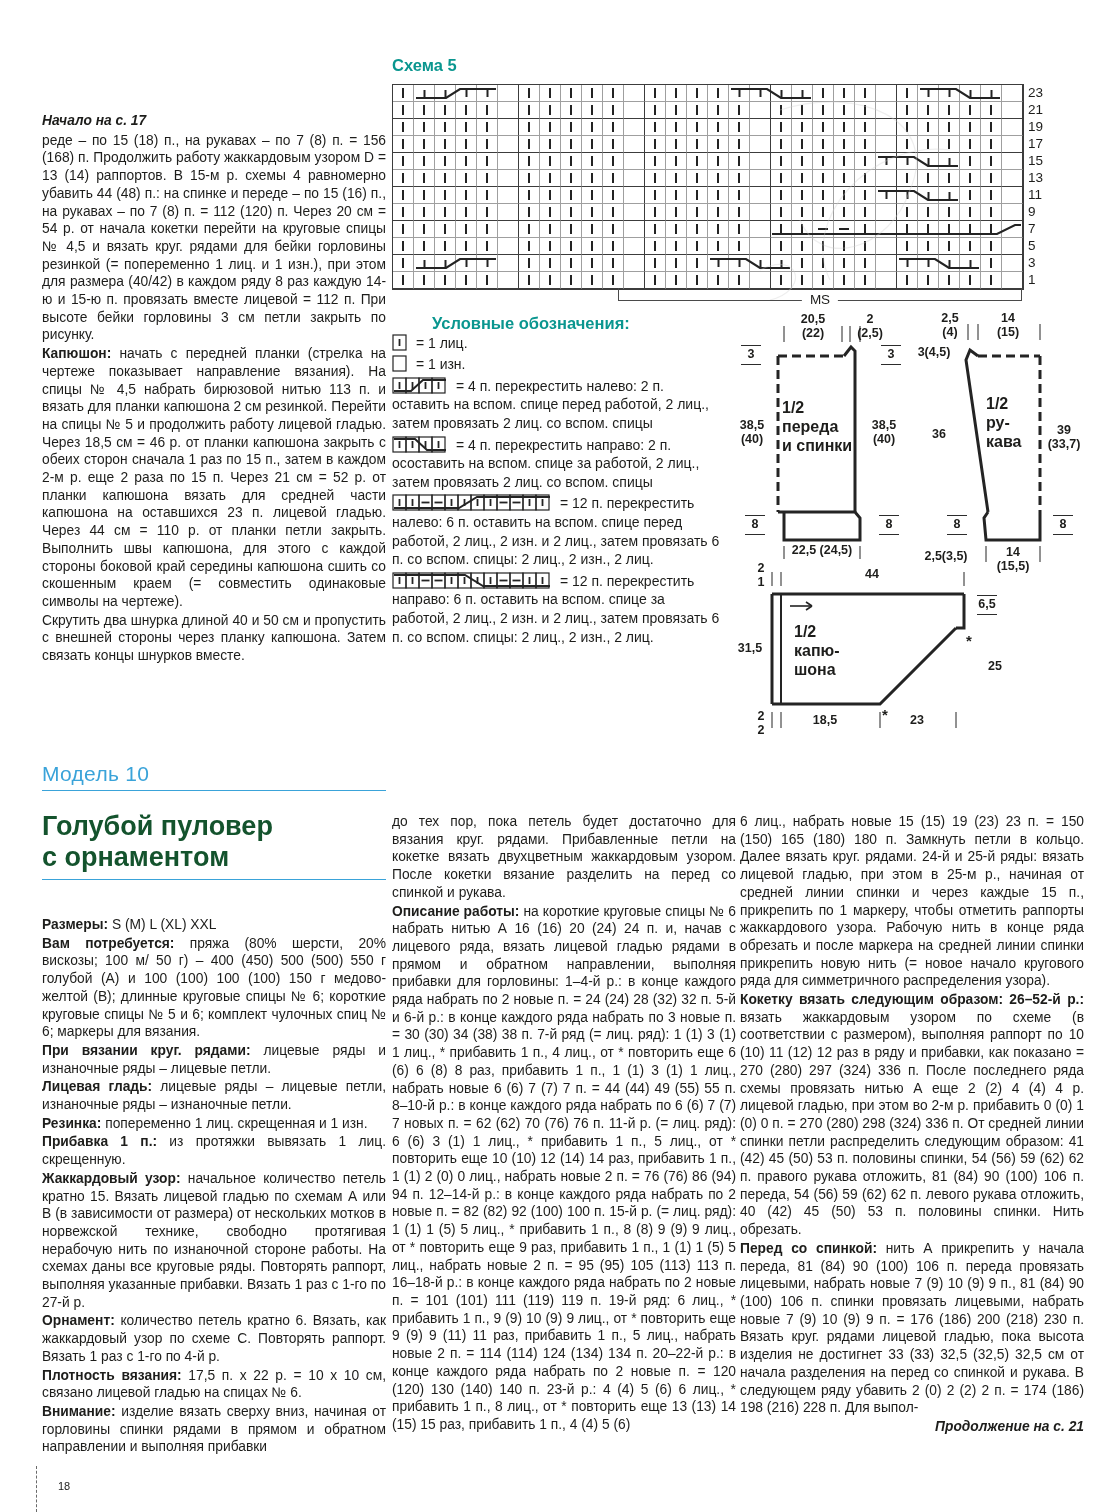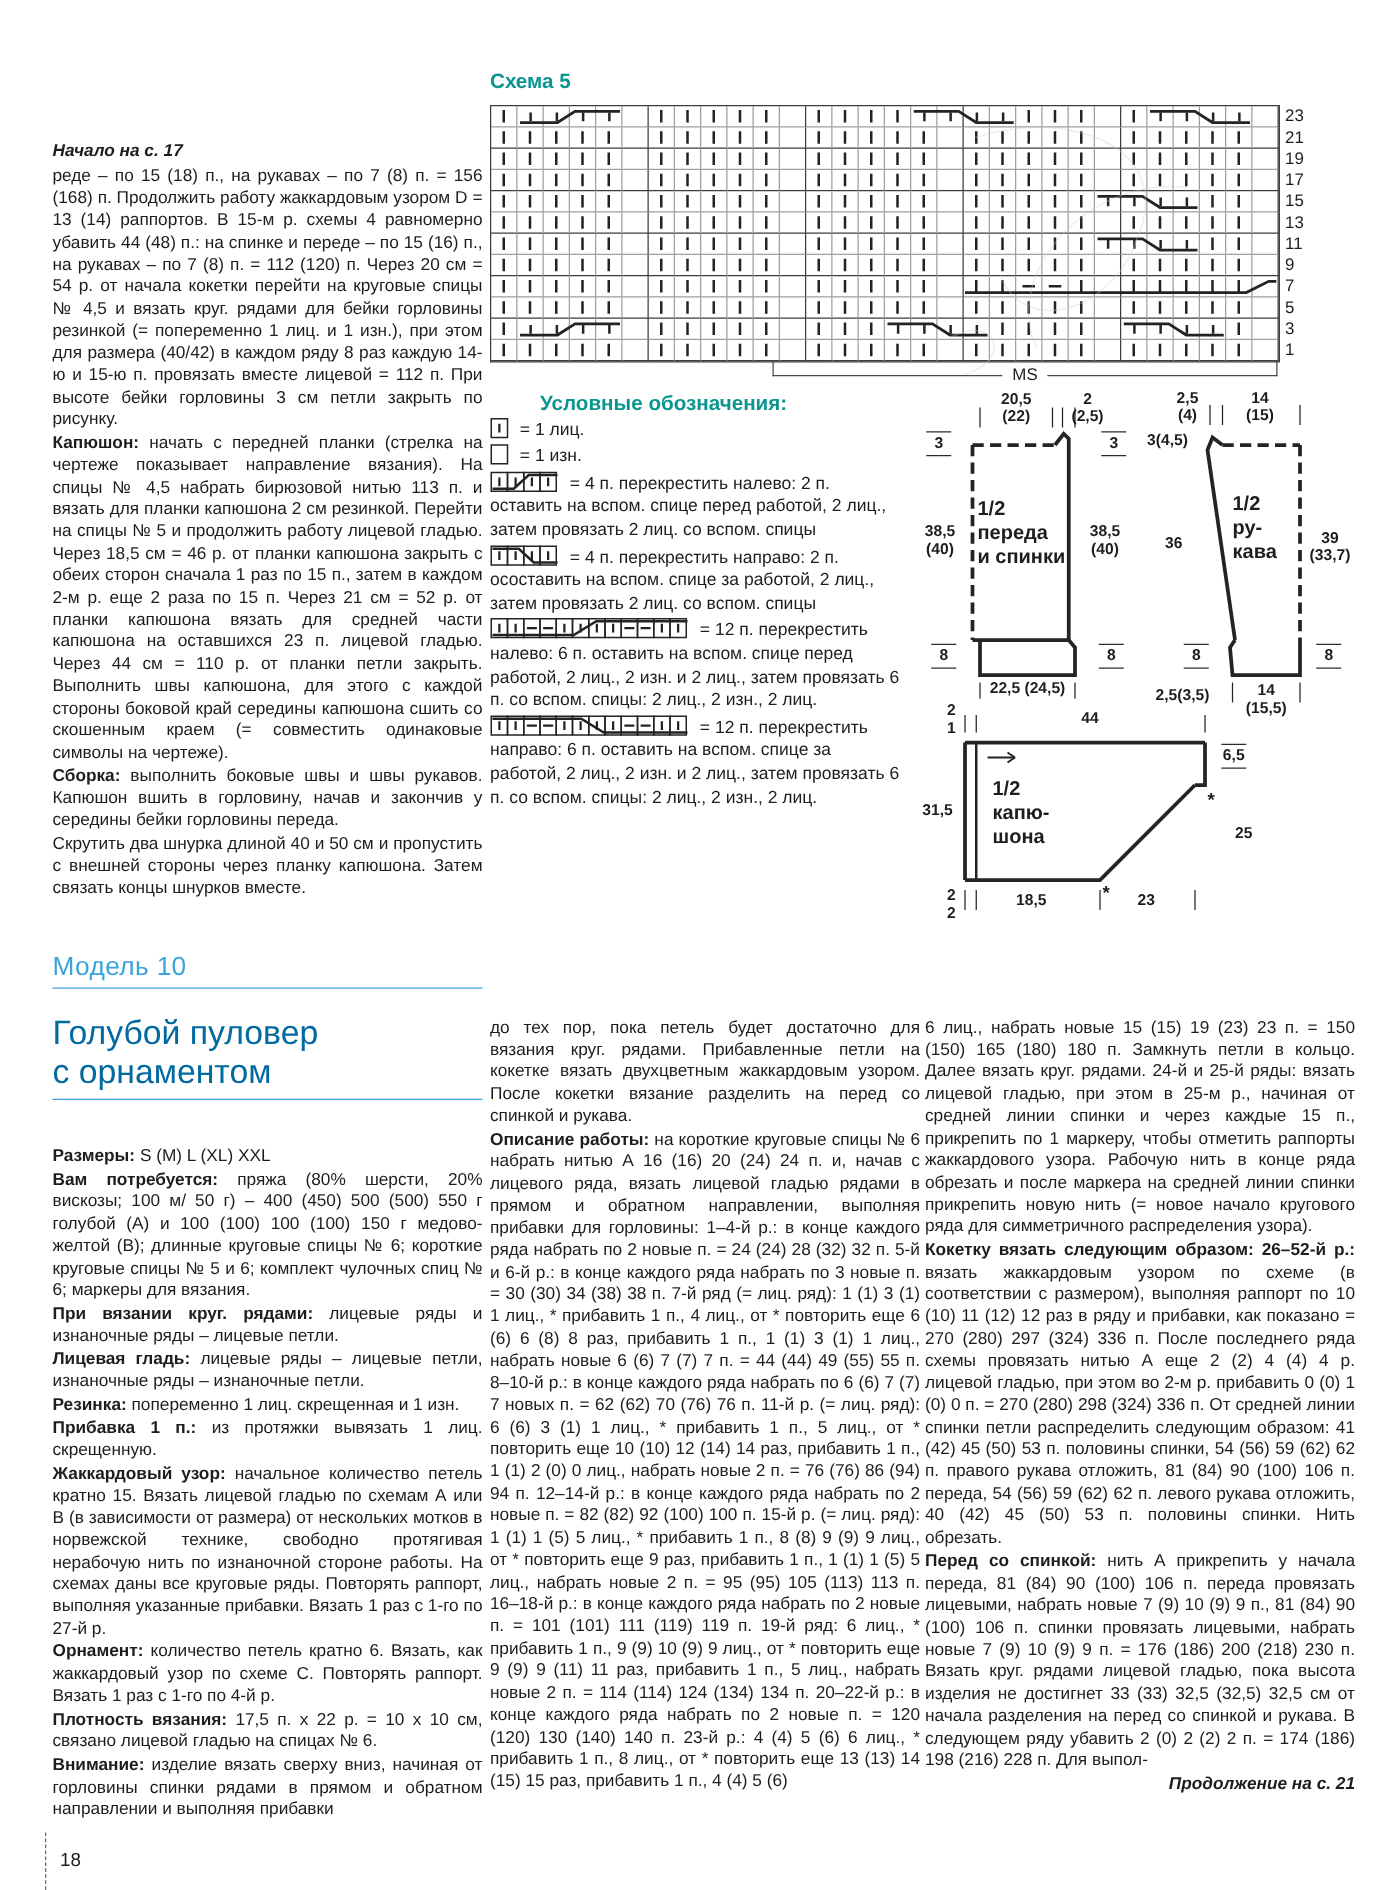--- a/index.html
+++ b/index.html
@@ -8,21 +8,21 @@
   
   .txtcol{position:absolute;text-align:justify;font-size:13.8px;line-height:17.7px;margin-top:48px;}
   .txtcol p{margin:0 0 1px 0;}
   .txtcol b{font-weight:bold;}
   .intro{font-style:italic;font-weight:bold;margin-bottom:2px !important;}
   
   .teal-head{position:absolute;color:#0a968f;font-weight:bold;font-size:16.5px;}
   .model-block{position:absolute;}
   .model-label{color:#3aa3d9;font-size:21px;letter-spacing:.3px;margin:0 0 4px 0;font-weight:normal;}
   .model-rule{border:none;border-top:1.6px solid #3aa3d9;margin:0 0 6px 0;}
-  .model-title{color:#0369a1;font-size:27px;font-weight:normal;line-height:31px;margin:20px 0 6px 0;}
+  .model-title{color:#14532d;font-size:27px;font-weight:bold;line-height:31px;margin:20px 0 6px 0;}
   
   .chart{position:absolute;border:1.6px solid #3c3c3c;}
   .crow{display:flex;}
   .cell{width:21px;height:17px;box-sizing:border-box;border-right:1px solid #9f9f9f;
         border-bottom:1px solid #9f9f9f;display:flex;align-items:center;justify-content:center;position:relative;}
   .cell.hR{border-right:1.5px solid #3c3c3c;}
   .crow.hB .cell{border-bottom:1.5px solid #3c3c3c;}
   .knit{width:2px;height:10px;background:#232323;}
   .purl{width:10px;height:2.2px;background:#232323;}
   .cable{position:absolute;pointer-events:none;}
@@ -38,35 +38,34 @@
   .legend p{margin:0 0 2px 0;}
   .legend svg{vertical-align:-4px;margin-right:4px;}
   
   .schem{position:absolute;}
   .schem svg{position:absolute;left:0;top:0;}
   .slabel{position:absolute;font-size:12.5px;font-weight:600;text-align:center;line-height:13.5px;white-space:nowrap;}
   .sname{position:absolute;font-size:16px;font-weight:700;line-height:19px;}
   .vdim::before,.vdim::after{content:"";display:block;border-top:1.5px solid #2c2c2c;margin:2.5px auto;width:20px;}
   .star{font-size:15px;font-weight:bold;}
   
-  .pagenum{position:absolute;font-size:15px;}
+  .pagenum{position:absolute;font-size:11px;margin-left:10px;}
   .cropmark{position:absolute;border-left:1.5px dashed #6a6a6a;width:0;}
   .continue{text-align:right;font-style:italic;font-weight:bold;}
 </style>
 </head>
 <body>
 
 <div class="page">
 
   <div class="txtcol" style="left:42px;top:64px;width:344px;">
     <p class="intro">Начало на с. 17</p>
     <div>
         <p>реде – по 15 (18) п., на рукавах – по 7 (8) п. = 156 (168) п. Продолжить работу жаккардовым узором D = 13 (14) раппортов. В 15-м р. схемы 4 равномерно убавить 44 (48) п.: на спинке и переде – по 15 (16) п., на рукавах – по 7 (8) п. = 112 (120) п. Через 20 см = 54 р. от начала кокетки перейти на круговые спицы № 4,5 и вязать круг. рядами для бейки горловины резинкой (= попеременно 1 лиц. и 1 изн.), при этом для размера (40/42) в каждом ряду 8 раз каждую 14-ю и 15-ю п. провязать вместе лицевой = 112 п. При высоте бейки горловины 3 см петли закрыть по рисунку.</p>
         <p><b>Капюшон: </b>начать с передней планки (стрелка на чертеже показывает направление вязания). На спицы № 4,5 набрать бирюзовой нитью 113 п. и вязать для планки капюшона 2 см резинкой. Перейти на спицы № 5 и продолжить работу лицевой гладью. Через 18,5 см = 46 р. от планки капюшона закрыть с обеих сторон сначала 1 раз по 15 п., затем в каждом 2-м р. еще 2 раза по 15 п. Через 21 см = 52 р. от планки капюшона вязать для средней части капюшона на оставшихся 23 п. лицевой гладью. Через 44 см = 110 р. от планки петли закрыть. Выполнить швы капюшона, для этого с каждой стороны боковой край середины капюшона сшить со скошенным краем (= совместить одинаковые символы на чертеже).</p>
-        <p><b>Сборка: </b>выполнить боковые швы и швы рукавов. Капюшон вшить в горловину, начав и закончив у середины бейки горловины переда.</p>
         <p>Скрутить два шнурка длиной 40 и 50 см и пропустить с внешней стороны через планку капюшона. Затем связать концы шнурков вместе.</p>
       </div>
   </div>
 
   <div class="teal-head" style="left:392px;top:56px;">Схема 5</div>
 
   <div class="chart" id="chart" style="left:392px;top:84px;">
       <div class="crow">
         <div class="cell">
           <span class="knit"></span>

